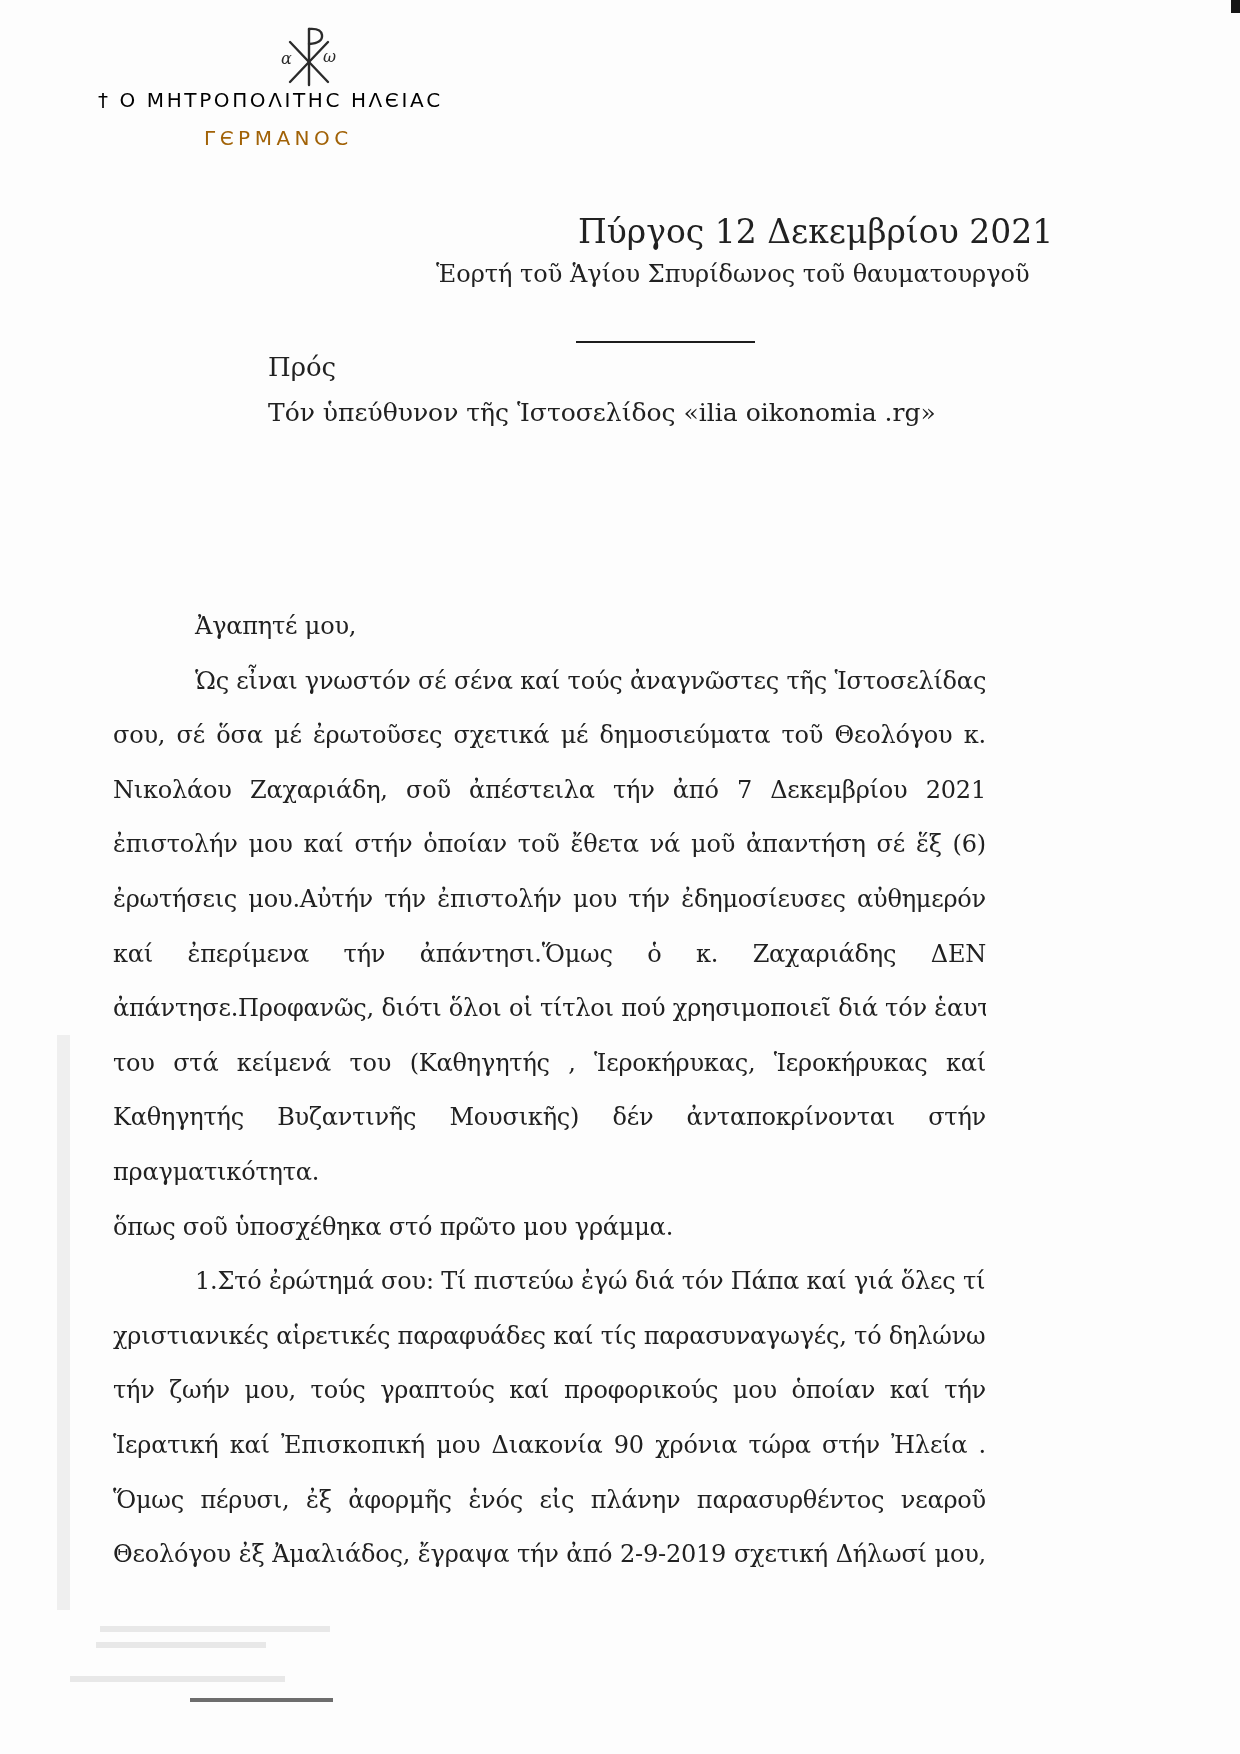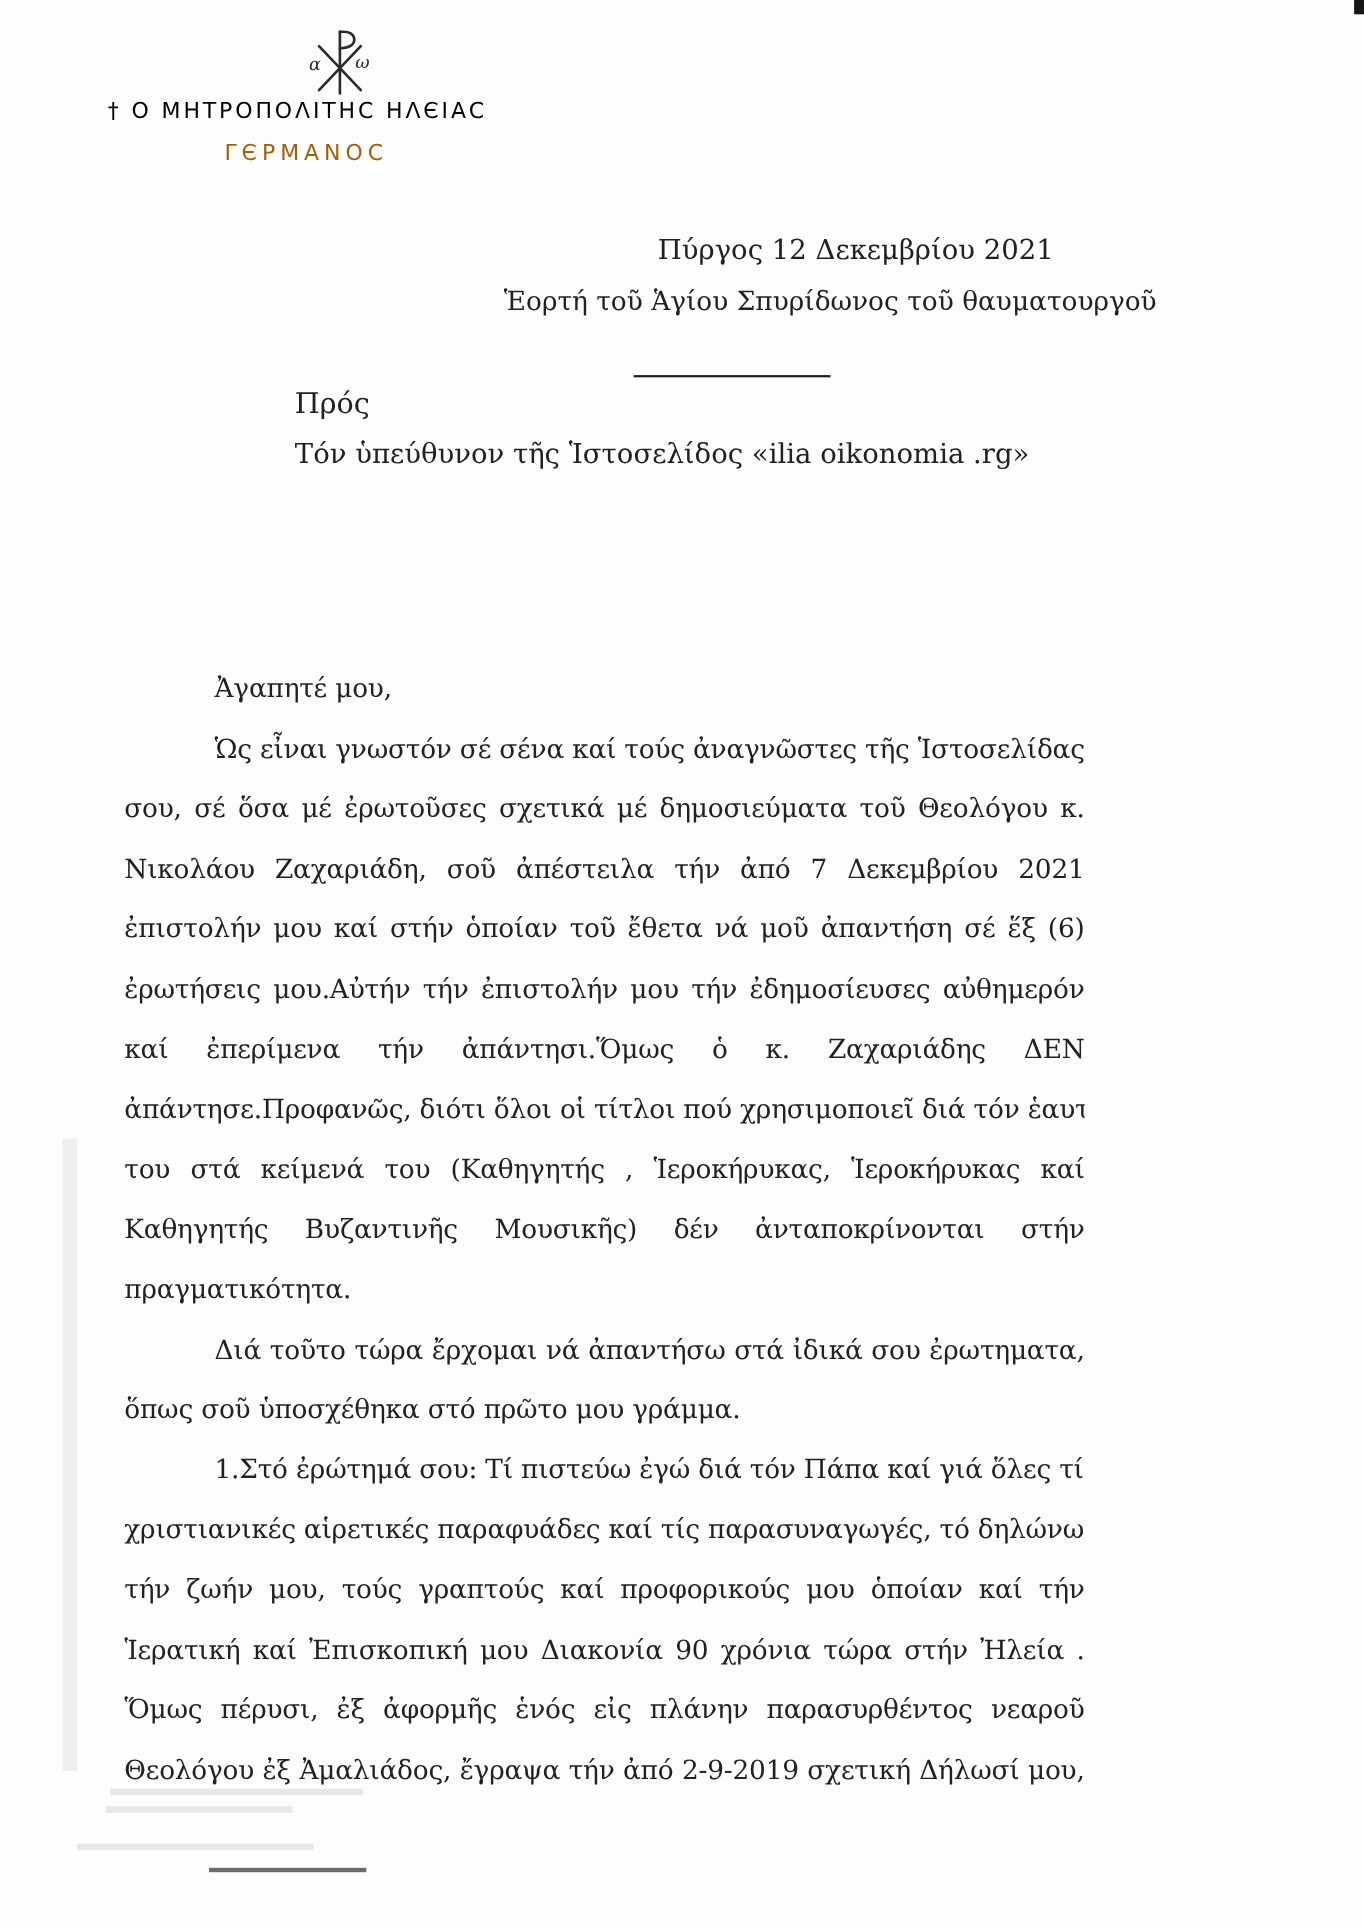--- a/index.html
+++ b/index.html
@@ -20,22 +20,22 @@
     font-size:20px;letter-spacing:2.6px;color:#000000;
     white-space:nowrap;
   }
   .lh-line2{
     position:absolute;left:204px;top:126px;
     font-family:"DejaVu Sans", sans-serif;
     font-size:20px;letter-spacing:4.5px;color:#a16207;
     white-space:nowrap;
   }
   
-  .date-line{position:absolute;left:598px;top:212px;font-size:25px;white-space:nowrap;}
-  .feast-line{position:absolute;left:458px;top:260px;font-size:24px;white-space:nowrap;}
+  .date-line{position:absolute;left:578px;top:212px;font-size:33px;white-space:nowrap;}
+  .feast-line{position:absolute;left:436px;top:260px;font-size:24px;white-space:nowrap;}
   .feast-underline{position:absolute;left:576px;top:341px;width:179px;height:2px;background:#1d1d1d;}
   
   .to-label{position:absolute;left:268px;top:352px;font-size:26px;}
   .addressee{position:absolute;left:268px;top:398px;font-size:25px;white-space:nowrap;}
   
   .body-block{
     position:absolute;left:113px;top:599px;width:873px;
     font-size:24px;letter-spacing:-0.2px;
   }
   .line{
@@ -88,21 +88,20 @@
     <div class="line indent">Ὡς εἶναι γνωστόν σέ σένα καί τούς ἀναγνῶστες τῆς Ἱστοσελίδας</div>
     <div class="line">σου, σέ ὅσα μέ ἐρωτοῦσες σχετικά μέ δημοσιεύματα τοῦ Θεολόγου κ.</div>
     <div class="line">Νικολάου Ζαχαριάδη, σοῦ ἀπέστειλα τήν ἀπό 7 Δεκεμβρίου 2021</div>
     <div class="line">ἐπιστολήν μου καί στήν ὁποίαν τοῦ ἔθετα νά μοῦ ἀπαντήση σέ ἕξ (6)</div>
     <div class="line">ἐρωτήσεις μου.Αὐτήν τήν ἐπιστολήν μου τήν ἐδημοσίευσες αὐθημερόν</div>
     <div class="line">καί ἐπερίμενα τήν ἀπάντησι.Ὅμως ὁ κ. Ζαχαριάδης ΔΕΝ</div>
     <div class="line">ἀπάντησε.Προφανῶς, διότι ὅλοι οἱ τίτλοι πού χρησιμοποιεῖ διά τόν ἑαυτόν</div>
     <div class="line">του στά κείμενά του (Καθηγητής , Ἱεροκήρυκας, Ἱεροκήρυκας καί</div>
     <div class="line">Καθηγητής Βυζαντινῆς Μουσικῆς) δέν ἀνταποκρίνονται στήν</div>
     <div class="line para-end">πραγματικότητα.</div>
-    <div class="line indent">Διά τοῦτο τώρα ἔρχομαι νά ἀπαντήσω στά ἰδικά σου ἐρωτηματα,</div>
     <div class="line para-end">ὅπως σοῦ ὑποσχέθηκα στό πρῶτο μου γράμμα.</div>
     <div class="line indent">1.Στό ἐρώτημά σου: Τί πιστεύω ἐγώ διά τόν Πάπα καί γιά ὅλες τίς</div>
     <div class="line">χριστιανικές αἱρετικές παραφυάδες καί τίς παρασυναγωγές, τό δηλώνω μέ</div>
     <div class="line">τήν ζωήν μου, τούς γραπτούς καί προφορικούς μου ὁποίαν καί τήν</div>
     <div class="line">Ἱερατική καί Ἐπισκοπική μου Διακονία 90 χρόνια τώρα στήν Ἠλεία .</div>
     <div class="line">Ὅμως πέρυσι, ἐξ ἀφορμῆς ἑνός εἰς πλάνην παρασυρθέντος νεαροῦ</div>
     <div class="line">Θεολόγου ἐξ Ἀμαλιάδος, ἔγραψα τήν ἀπό 2-9-2019 σχετική Δήλωσί μου,</div>
   </div>
 
   <div class="corner-mark"></div>

